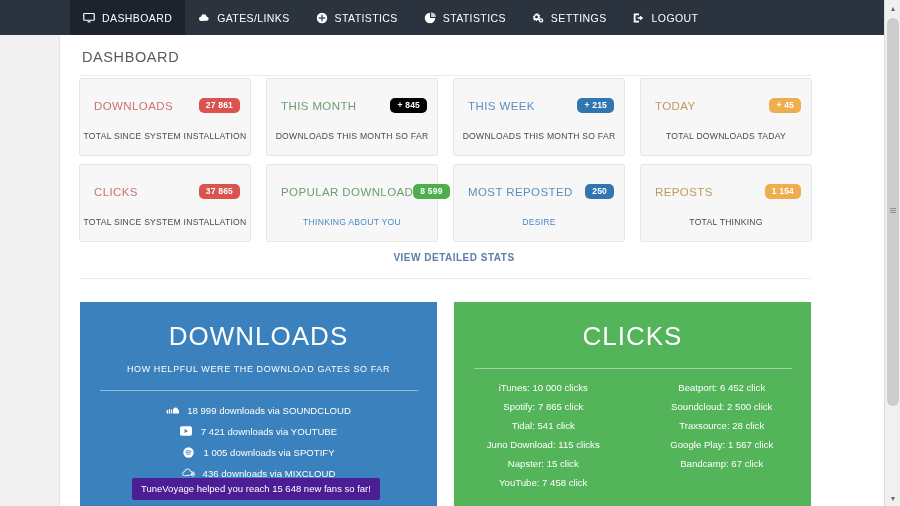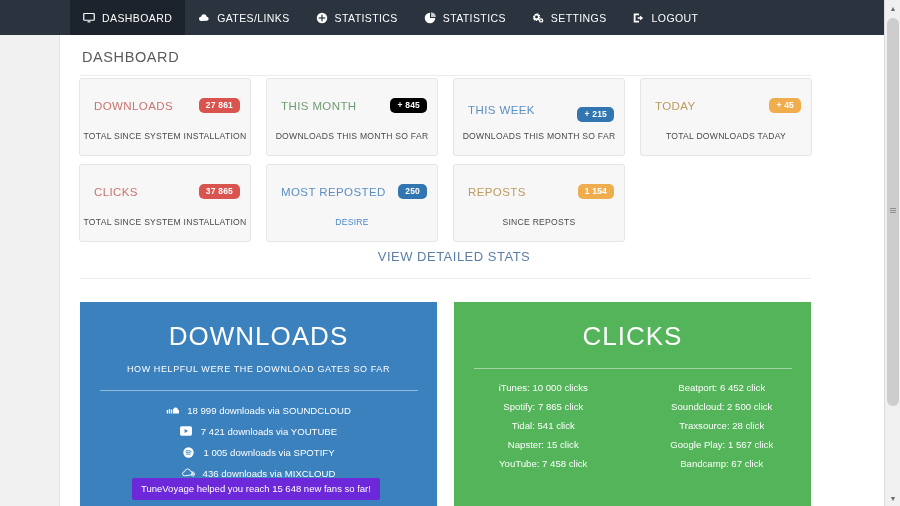--- a/index.html
+++ b/index.html
@@ -73,22 +73,22 @@
     font-size: 8.6px; letter-spacing: .25px; color: #4a4a4a;
   }
   .card-sub.link { color: #4a88c7; }
 
   
   .detail-wrap {
     position: absolute; top: 212px; left: 19px; width: 750px;
     text-align: center;
   }
   .detail-link {
-    font-size: 13px; letter-spacing: .5px;
-    color: #5b7fa6; text-decoration: none;
+    font-size: 10px; letter-spacing: .5px;
+    color: #5b7fa6; text-decoration: none; font-weight: bold;
   }
   .detail-rule {
     position: absolute; top: 243px; left: 20px; width: 731px;
     border-top: 1px solid #ececec;
   }
 
   
   .panels {
     position: absolute; top: 267px; left: 20px;
     display: flex; gap: 17px;
@@ -124,21 +124,21 @@
   
   .ck-cols { display: flex; margin-top: 13px; }
   .ck-col { flex: 1; }
   .ck-item {
     text-align: center; font-size: 9.6px; margin-bottom: 8px;
   }
 
   
   .tooltip {
     position: absolute; left: 132px; top: 478px;
-    background: #6d28d9; color: #ffffff;
+    background: #4c1d95; color: #ffffff;
     font-size: 9.5px; padding: 5px 9px 6px;
     border-radius: 2px; white-space: nowrap;
     z-index: 20;
   }
 
   
   .sb-track {
     position: absolute; top: 0; right: 0; width: 16px; height: 506px;
     background: #f0f0f0; border-left: 1px solid #dcdcdc;
   }
@@ -252,21 +252,21 @@
         <div class="card">
           <div class="card-head">
             <span class="card-label" style="color: rgb(111, 157, 114);">THIS MONTH</span>
             <span class="badge" style="background: #000000;">+ 845</span>
           </div>
           <div class="card-sub">DOWNLOADS THIS MONTH SO FAR</div>
         </div>
         <div class="card">
           <div class="card-head">
             <span class="card-label" style="color: rgb(91, 143, 191);">THIS WEEK</span>
-            <span class="badge" style="background: rgb(50, 118, 177); margin-top: 9px;">+ 215</span>
+            <span class="badge" style="background: rgb(50, 118, 177);">+ 215</span>
           </div>
           <div class="card-sub">DOWNLOADS THIS MONTH SO FAR</div>
         </div>
         <div class="card">
           <div class="card-head">
             <span class="card-label" style="color: rgb(189, 154, 93);">TODAY</span>
             <span class="badge" style="background: rgb(239, 173, 78);">+ 45</span>
           </div>
           <div class="card-sub">TOTAL DOWNLOADS TADAY</div>
         </div>
@@ -275,31 +275,38 @@
       <div class="card-row">
         <div class="card">
           <div class="card-head">
             <span class="card-label" style="color: rgb(201, 116, 111);">CLICKS</span>
             <span class="badge" style="background: rgb(217, 83, 79);">37 865</span>
           </div>
           <div class="card-sub">TOTAL SINCE SYSTEM INSTALLATION</div>
         </div>
         <div class="card">
           <div class="card-head">
+            <span class="card-label" style="color: rgb(111, 157, 114);">POPULAR DOWNLOAD</span>
+            <span class="badge" style="background: rgb(76, 174, 76);">8 599</span>
+          </div>
+          <div class="card-sub link">THINKING ABOUT YOU</div>
+        </div>
+        <div class="card">
+          <div class="card-head">
             <span class="card-label" style="color: rgb(91, 143, 191);">MOST REPOSTED</span>
             <span class="badge" style="background: rgb(50, 118, 177);">250</span>
           </div>
           <div class="card-sub link">DESIRE</div>
         </div>
         <div class="card">
           <div class="card-head">
             <span class="card-label" style="color: rgb(189, 154, 93);">REPOSTS</span>
             <span class="badge" style="background: rgb(239, 173, 78);">1 154</span>
           </div>
-          <div class="card-sub">SINCE REPOSTS</div>
+          <div class="card-sub">TOTAL THINKING</div>
         </div>
       </div>
     </div>
 
     <div class="detail-wrap">
       <a href="#" class="detail-link">VIEW DETAILED STATS</a>
     </div>
     <div class="detail-rule"></div>
 
     <div class="panels">
@@ -352,20 +359,21 @@
       </div>
 
       <div class="panel clicks">
         <div class="panel-title">CLICKS</div>
         <div class="panel-rule"></div>
         <div class="ck-cols">
           <div class="ck-col">
             <div class="ck-item">iTunes: 10 000 clicks</div>
             <div class="ck-item">Spotify: 7 865 click</div>
             <div class="ck-item">Tidal: 541 click</div>
+            <div class="ck-item">Juno Download: 115 clicks</div>
             <div class="ck-item">Napster: 15 click</div>
             <div class="ck-item">YouTube: 7 458 click</div>
 
           </div>
           <div class="ck-col">
             <div class="ck-item">Beatport: 6 452 click</div>
             <div class="ck-item">Soundcloud: 2 500 click</div>
             <div class="ck-item">Traxsource: 28 click</div>
             <div class="ck-item">Google Play: 1 567 click</div>
             <div class="ck-item">Bandcamp: 67 click</div>

